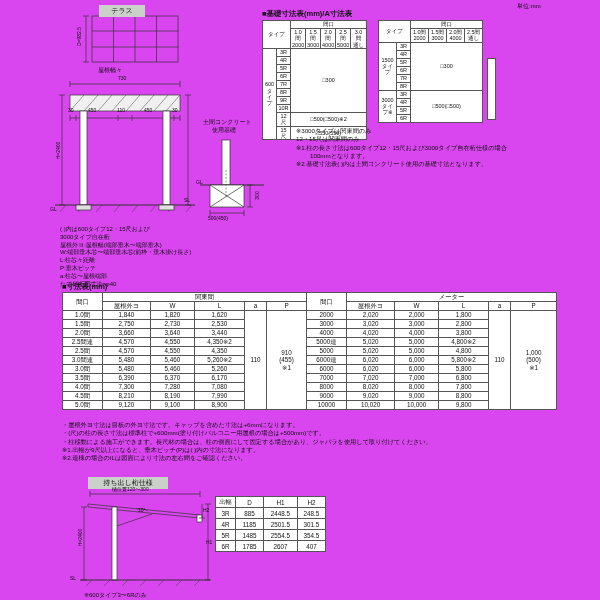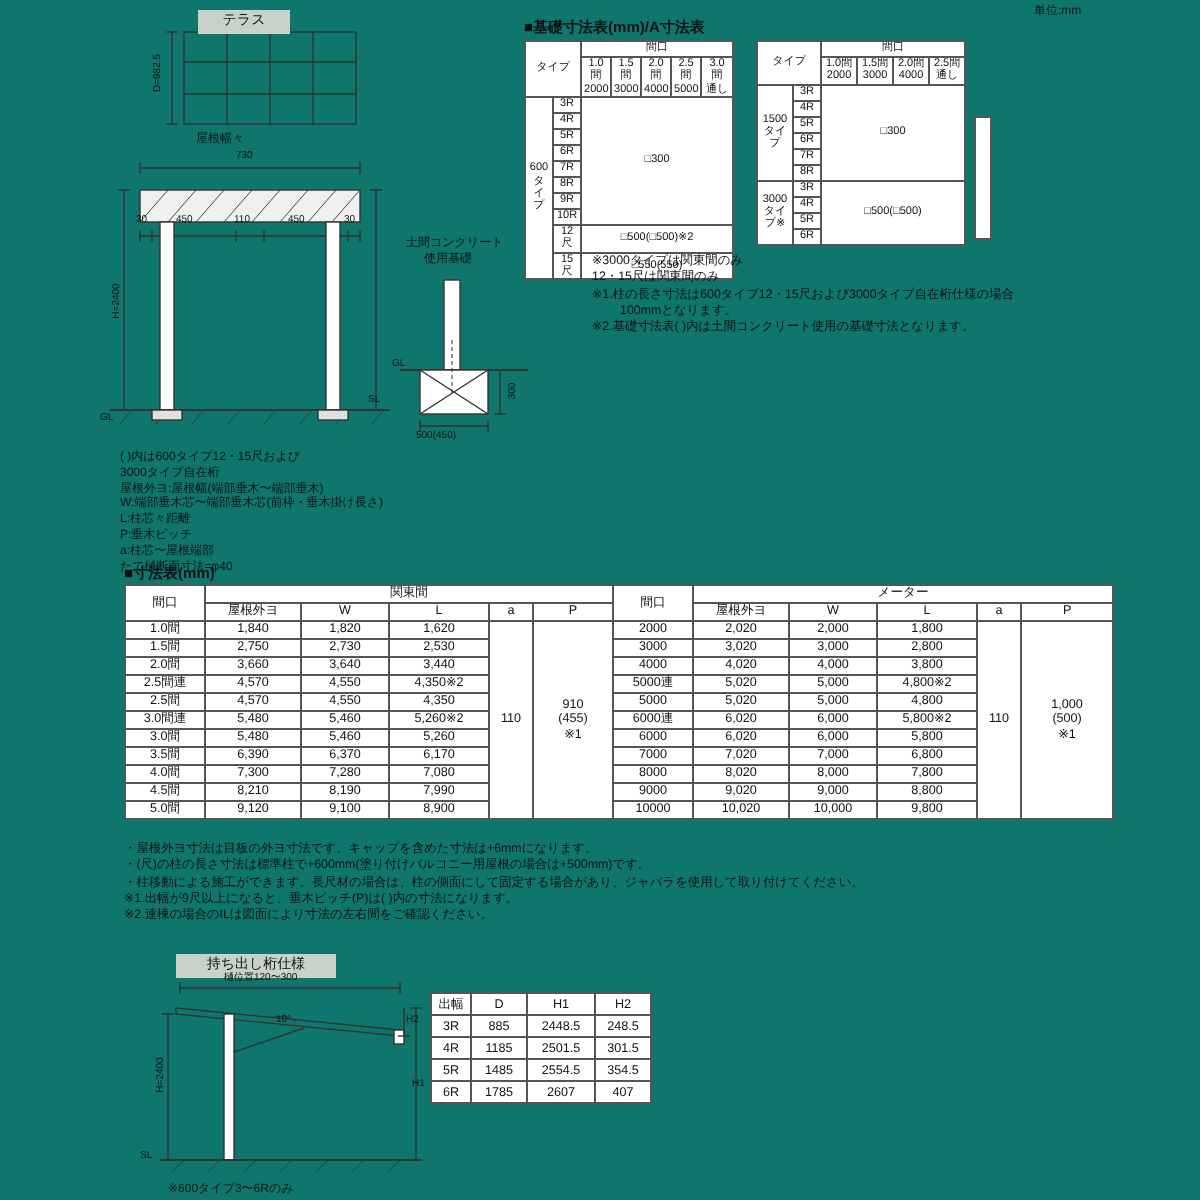--- a/index.html
+++ b/index.html
@@ -1,18 +1,18 @@
 <!DOCTYPE html>
 <html><head>
 <meta charset="utf-8">
 <style>
 *{margin:0;padding:0;box-sizing:border-box}
 html,body{width:600px;height:600px;background:#fff;color:#111;
   font-family:"Liberation Sans","DejaVu Sans",sans-serif}
-#page{position:relative;width:600px;height:600px;background:#0f766e;overflow:hidden}
+#page{position:relative;width:600px;height:600px;background:#d946ef;overflow:hidden}
 .abs{position:absolute}
 svg{position:absolute}
 table{border-collapse:collapse;position:absolute;background:#fff;table-layout:fixed}
 td,th{border:1px solid #555;text-align:center;vertical-align:middle;font-weight:normal;padding:0 1px;overflow:hidden}
 #ftL td,#ftL th,#ftR td,#ftR th{font-size:5.5px;line-height:1.15;height:8px}
 #dimt td,#dimt th{font-size:6.3px;line-height:1.2;height:9px}
 #cant td,#cant th{font-size:6.3px;height:11px}
 .pre{white-space:pre-line}
 .h{position:absolute;font-size:7.5px;font-weight:bold;white-space:nowrap}
 .glabel{position:absolute;background:#c9d1c9;font-size:7px;text-align:center;line-height:12px;height:12px}

